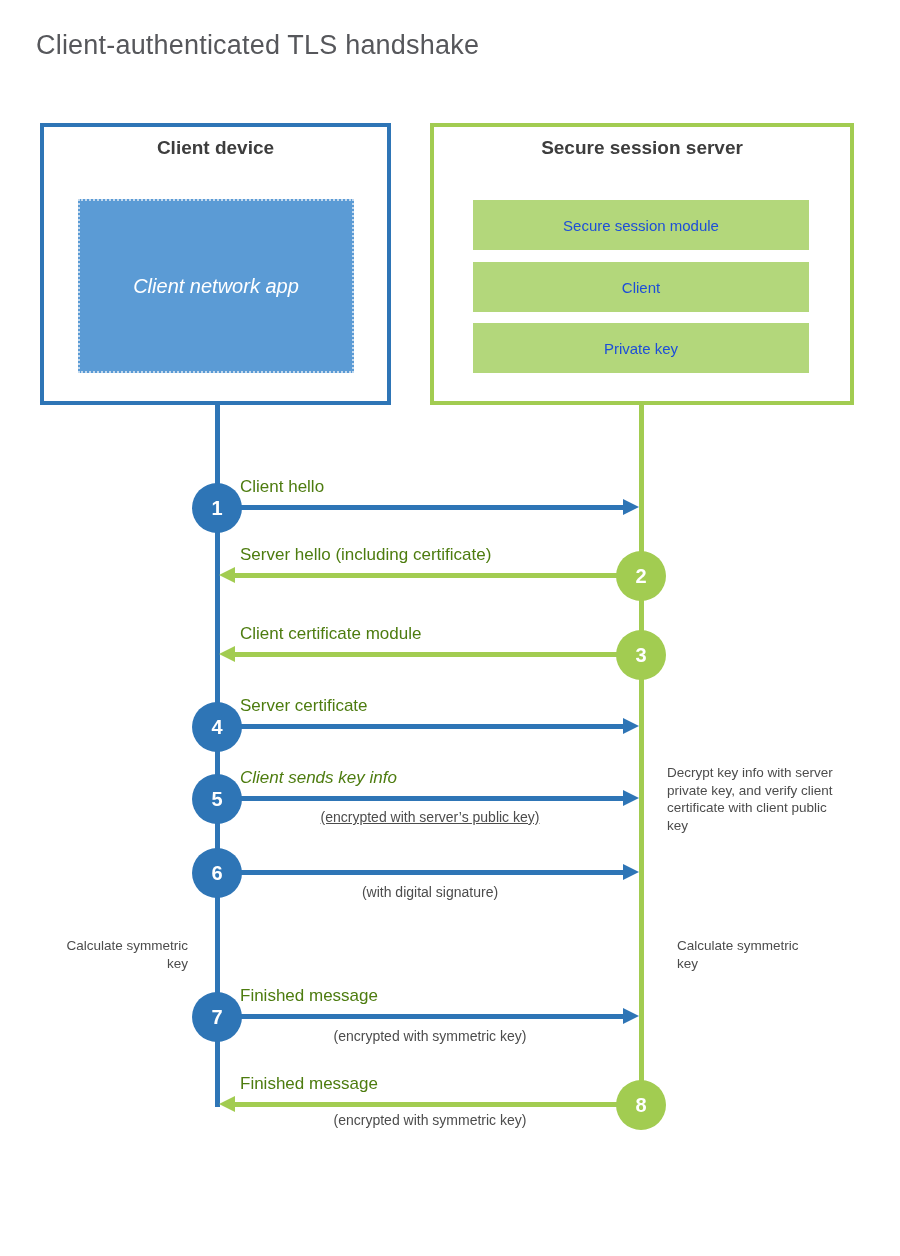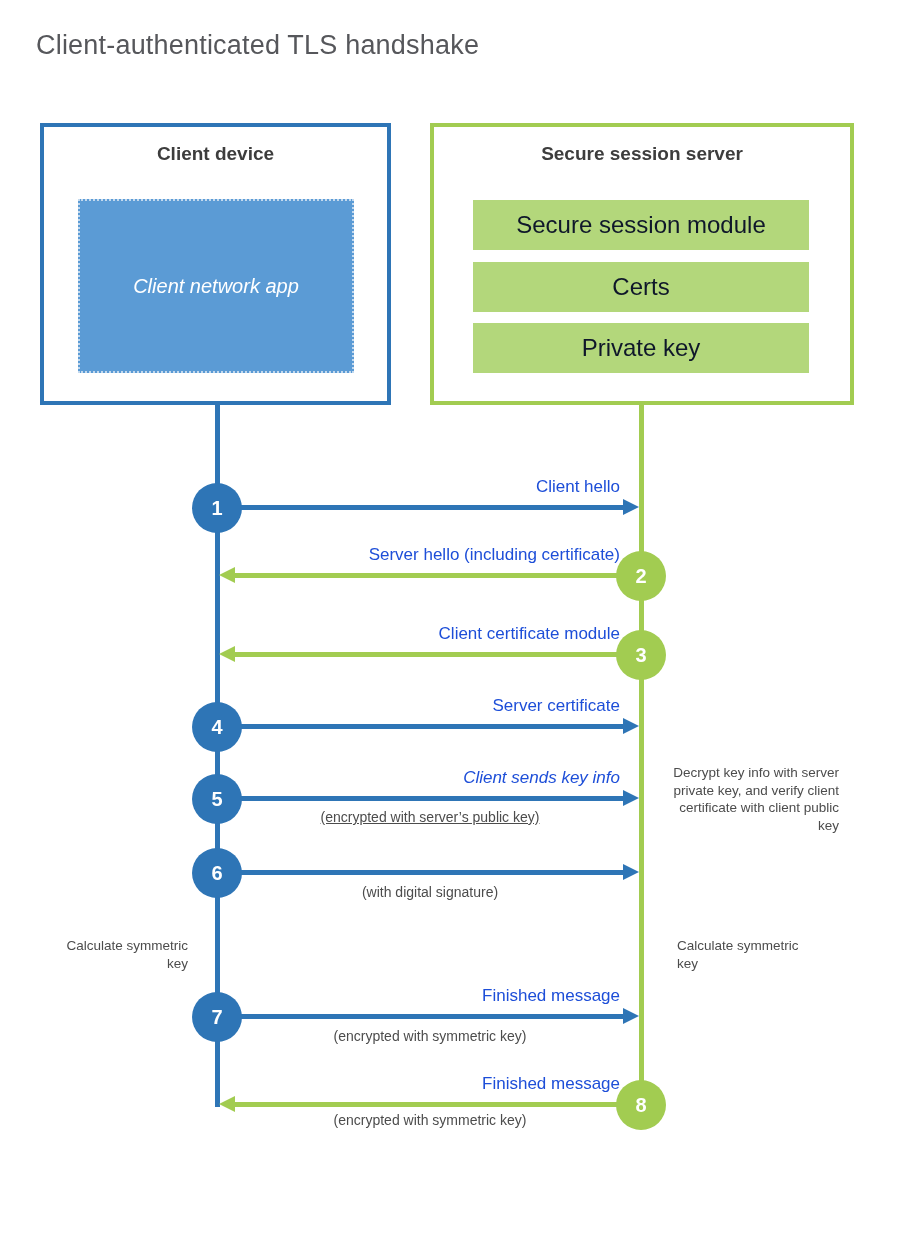--- a/index.html
+++ b/index.html
@@ -9,64 +9,64 @@
   }
   .abs{position:absolute;}
   .page-title{
     left:36px;top:30px;font-size:27px;font-weight:400;color:#56575b;letter-spacing:0.2px;
   }
   
   .actor-box{box-sizing:border-box;background:#fff;}
   .client-box{left:40px;top:123px;width:351px;height:282px;border:4px solid #2e75b6;}
   .server-box{left:430px;top:123px;width:424px;height:282px;border:4px solid #a2cc51;}
   .actor-title{
-    display:block;text-align:center;margin-top:16px;
+    display:block;text-align:center;margin-top:10px;
     font-size:19px;font-weight:700;color:#3d3d3d;
   }
   .client-app{
     left:78px;top:199px;width:276px;height:174px;box-sizing:border-box;
     background:#5b9bd5;border:2px dotted #c3d9ee;
     display:flex;align-items:center;justify-content:center;text-align:center;
     color:#ffffff;font-size:20px;line-height:1.45;font-style:italic;
   }
   .client-app .wrap{width:170px;}
   .module-bar{
     left:473px;width:336px;height:50px;background:#b3d77b;
     display:flex;align-items:center;justify-content:center;
-    color:#0f172a;font-size:24px;
+    color:#1d4ed8;font-size:15px;
   }
   
   .lifeline{width:5px;top:401px;height:706px;}
   .lifeline.blue{left:215px;background:#2e75b6;}
   .lifeline.green{left:639px;background:#a2cc51;}
   
   .msg-line{height:5px;}
   .msg-line.blue{background:#2e75b6;left:217px;width:406px;}
   .msg-line.green{background:#a2cc51;left:235px;width:406px;}
   .arrow-head{width:0;height:0;border-top:8px solid transparent;border-bottom:8px solid transparent;}
   .arrow-head.right{border-left:16px solid #2e75b6;left:623px;}
   .arrow-head.left{border-right:16px solid #a2cc51;left:219px;}
   .num-circle{
     width:50px;height:50px;border-radius:50%;
     display:flex;align-items:center;justify-content:center;
     color:#fff;font-size:20px;font-weight:700;
   }
   .num-circle.blue{background:#2e75b6;left:192px;}
   .num-circle.green{background:#a2cc51;left:616px;}
   .msg-label{
-    left:240px;width:380px;text-align:right;
-    font-size:17px;color:#1d4ed8;
+    left:240px;width:380px;text-align:left;
+    font-size:17px;color:#4d7c0f;
   }
   .msg-sublabel{
     left:240px;width:380px;text-align:center;
     font-size:14px;color:#4c4c4c;
   }
   
   .note{font-size:13.5px;color:#4c4c4c;line-height:17.5px;}
-  .note-decrypt{left:667px;top:764px;width:172px;text-align:right;}
+  .note-decrypt{left:667px;top:764px;width:172px;text-align:left;}
   .note-calc-left{left:58px;top:937px;width:130px;text-align:right;line-height:18px;}
   .note-calc-right{left:677px;top:937px;width:130px;text-align:left;line-height:18px;}
 </style>
 </head>
 <body>
 
 <div class="stage">
 
   <div class="abs page-title">Client-authenticated TLS handshake</div>
 
@@ -74,21 +74,21 @@
     <span class="actor-title">Client device</span>
   </div>
   <div class="abs client-app">
     <div class="wrap">Client network app</div>
   </div>
 
   <div class="abs actor-box server-box">
     <span class="actor-title">Secure session server</span>
   </div>
   <div class="abs module-bar" style="top:200px;">Secure session module</div>
-  <div class="abs module-bar" style="top:262px;">Certs</div>
+  <div class="abs module-bar" style="top:262px;">Client</div>
   <div class="abs module-bar" style="top:323px;">Private key</div>
 
   <div class="abs lifeline blue"></div>
   <div class="abs lifeline green"></div>
 
   <div class="abs msg-label" style="top:477px;">Client hello</div>
   <div class="abs msg-line blue" style="top:505px;"></div>
   <div class="abs arrow-head right" style="top:499px;"></div>
   <div class="abs num-circle blue" style="top:483px;">1</div>
 

